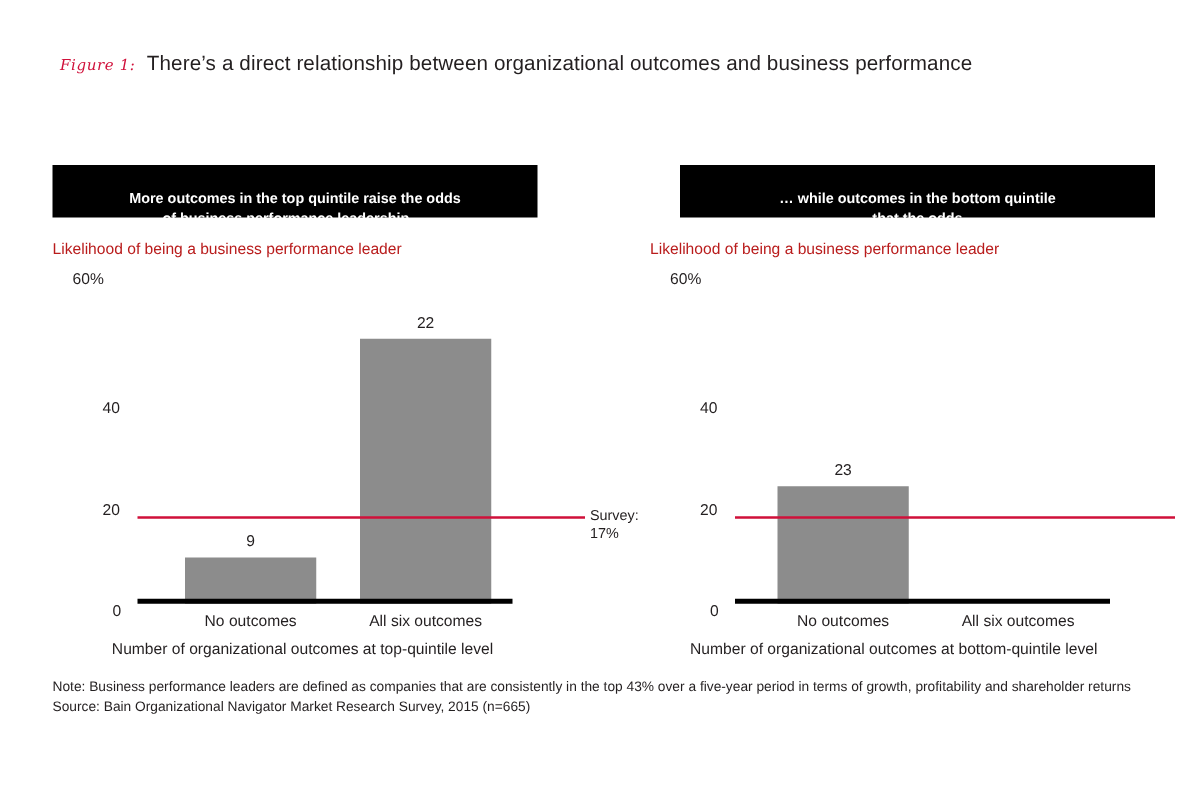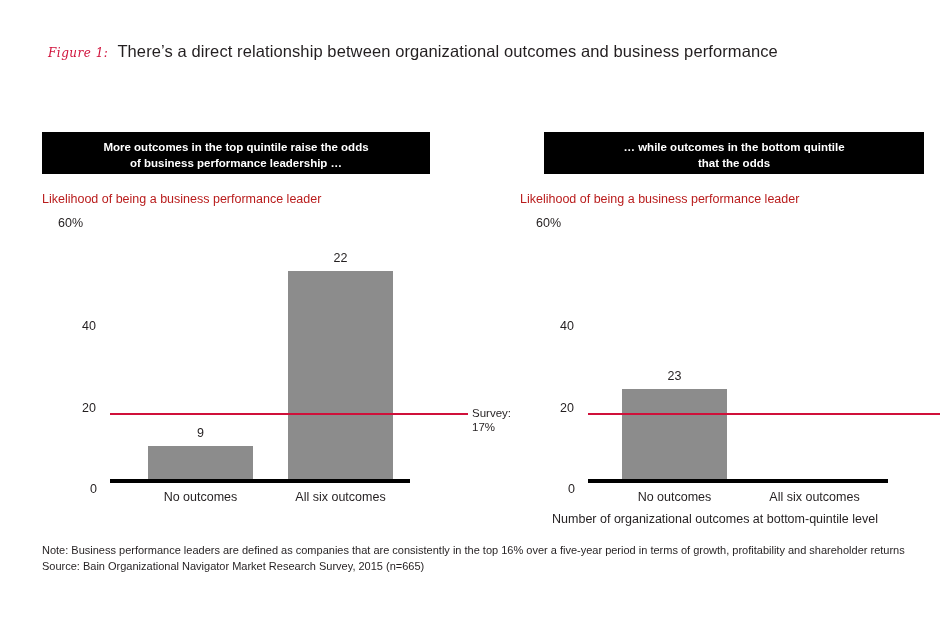--- a/index.html
+++ b/index.html
@@ -55,21 +55,21 @@
   .panel.left  { left: 42px;  width: 400px; }
   .panel.right { left: 520px; width: 390px; }
 
   .panel-header {
     background: #000000;
     color: #ffffff;
     font-size: 11.5px;
     font-weight: bold;
     text-align: center;
     line-height: 1.35;
-    padding: 8px 10px 9px 10px;
+    padding: 20px 10px 9px 10px;
     box-sizing: border-box;
   }
   .panel.left .panel-header  { width: 388px; height: 42px; }
   .panel.right .panel-header { width: 380px; height: 42px; margin-left: 24px; }
 
   .axis-note {
     font-size: 12.5px;
     color: #b91c1c;
     margin-top: 18px;
   }
@@ -205,20 +205,21 @@
       <div class="avg-label" style="top: 190px;">
         <div>Survey:</div>
         <div>17%</div>
       </div>
 
       <div class="baseline"></div>
 
       <div class="x-label" style="left: 106px; width: 105px; top: 274px;">No outcomes</div>
       <div class="x-label" style="left: 246px; width: 105px; top: 274px;">All six outcomes</div>
 
+      <div class="x-axis-title" style="top: 296px;">Number of organizational outcomes at top-quintile level</div>
     </div>
   </div>
 
   <div class="panel right">
     <div class="panel-header">
       <div>… while outcomes in the bottom quintile</div>
       <div>that the odds</div>
     </div>
     <div class="axis-note">Likelihood of being a business performance leader</div>
 
@@ -239,17 +240,17 @@
       <div class="baseline"></div>
 
       <div class="x-label" style="left: 102px; width: 105px; top: 274px;">No outcomes</div>
       <div class="x-label" style="left: 242px; width: 105px; top: 274px;">All six outcomes</div>
 
       <div class="x-axis-title" style="top: 296px;">Number of organizational outcomes at bottom-quintile level</div>
     </div>
   </div>
 
   <div class="footnotes">
-    <div>Note: Business performance leaders are defined as companies that are consistently in the top 16% over a five-year period in terms of growth, profitability and shareholder returns</div>
+    <div>Note: Business performance leaders are defined as companies that are consistently in the top 43% over a five-year period in terms of growth, profitability and shareholder returns</div>
     <div>Source: Bain Organizational Navigator Market Research Survey, 2015 (n=665)</div>
   </div>
 
 </div>
 
 </body></html>

